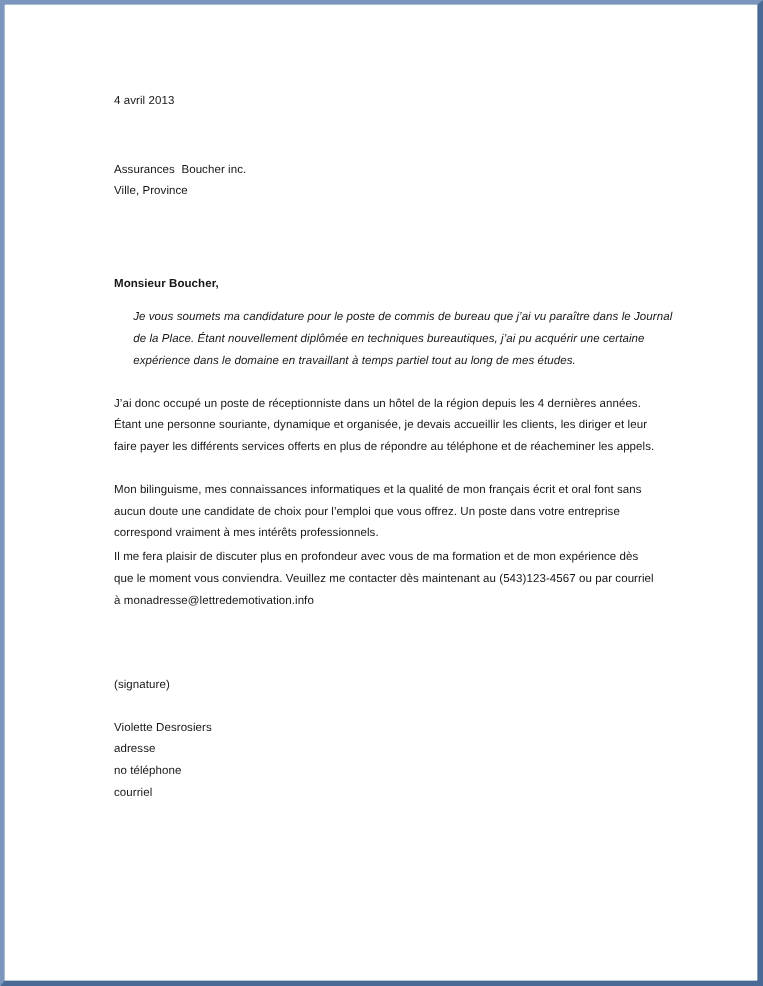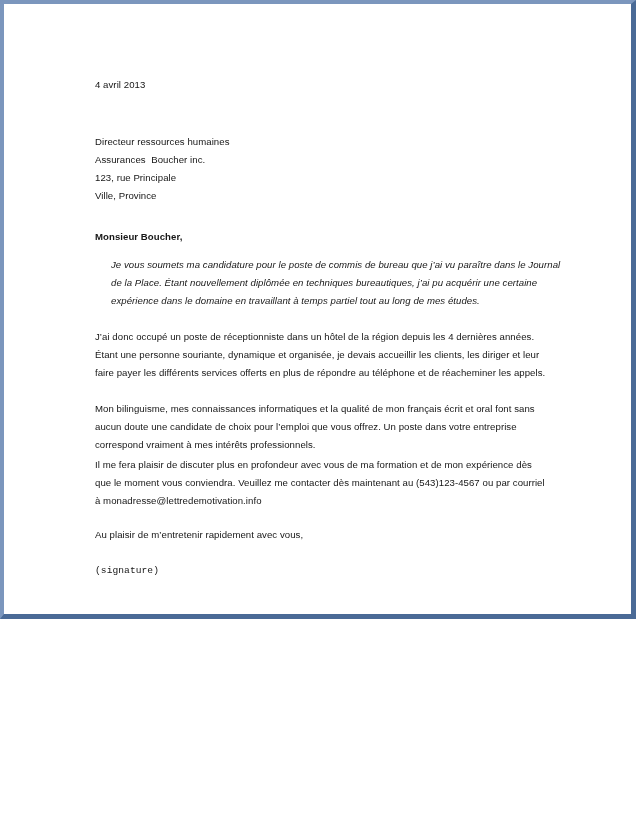--- a/index.html
+++ b/index.html
@@ -11,21 +11,21 @@
     width: 636px;
     height: 822px;
     font-family: "Liberation Sans", sans-serif;
     overflow: hidden;
   }
 
   #page {
     position: relative;
     box-sizing: border-box;
     width: 636px;
-    height: 619px;
+    height: 822px;
     background: #ffffff;
     border-top: 4px solid #7b96bd;
     border-left: 4px solid #7b96bd;
     border-right: 5px solid #4a6a96;
     border-bottom: 5px solid #4a6a96;
   }
 
   #sheet {
     position: absolute;
     left: 0;
@@ -76,21 +76,21 @@
     margin: 0;
     text-align: left;
   }
 
   .p1 { position: absolute; top: 180px; left: 16px; width: 452px; font-style: italic; }
   .p2 { position: absolute; top: 252px; left: 0; width: 452px; }
   .p3 { position: absolute; top: 324px; left: 0; width: 452px; }
   .p4 { position: absolute; top: 380px; left: 0; width: 452px; }
 
   .closing { position: absolute; top: 450px; left: 0; margin: 0; }
-  .signature-mark { position: absolute; top: 486px; left: 0; margin: 0; font-family: Liberation Mono, monospace; }
+  .signature-mark { position: absolute; top: 486px; left: 0; margin: 0; }
 
   .sign-block {
     position: absolute;
     top: 522px;
     left: 0;
     margin: 0;
   }
   .sign-block .sign-line {
     margin: 0;
     white-space: pre;
@@ -100,36 +100,39 @@
 <body>
 
 <div id="page">
   <div id="sheet">
 
     <div class="doc-body">
 
       <p class="date-line">4 avril 2013</p>
 
       <div class="address-block">
-        <p class="addr-line">Directeur ressources humaines</p>
         <p class="addr-line">Assurances  Boucher inc.</p>
-        <p class="addr-line">123, rue Principale</p>
         <p class="addr-line">Ville, Province</p>
       </div>
 
       <p class="greeting">Monsieur Boucher,</p>
 
       <p class="para p1">Je vous soumets ma candidature pour le poste de commis de bureau que j’ai vu paraître dans le Journal de la Place. Étant nouvellement diplômée en techniques bureautiques,  j’ai  pu acquérir une certaine expérience dans le domaine en travaillant à temps partiel tout au long de mes études.</p>
 
       <p class="para p2">J’ai donc occupé un poste de réceptionniste dans un hôtel de la région depuis les 4 dernières années.  Étant une personne souriante, dynamique et organisée, je devais accueillir les clients, les diriger et leur faire payer les différents services offerts en plus de répondre au téléphone et de réacheminer les appels.</p>
 
       <p class="para p3">Mon bilinguisme, mes connaissances informatiques et la qualité de mon français écrit et oral font sans aucun doute une candidate de choix pour l’emploi que vous offrez.  Un poste dans votre entreprise correspond vraiment à mes intérêts professionnels.</p>
 
       <p class="para p4">Il me fera plaisir de discuter plus en profondeur avec  vous de ma formation et de mon expérience dès que le moment vous conviendra.  Veuillez me contacter dès maintenant au (543)123-4567 ou par courriel à monadresse@lettredemotivation.info</p>
 
-      <p class="closing">Au plaisir de m’entretenir rapidement avec vous,</p>
 
       <p class="signature-mark">(signature)</p>
 
+      <div class="sign-block">
+        <p class="sign-line">Violette Desrosiers</p>
+        <p class="sign-line">adresse</p>
+        <p class="sign-line">no téléphone</p>
+        <p class="sign-line">courriel</p>
+      </div>
 
     </div>
   </div>
 </div>
 
 </body></html>

